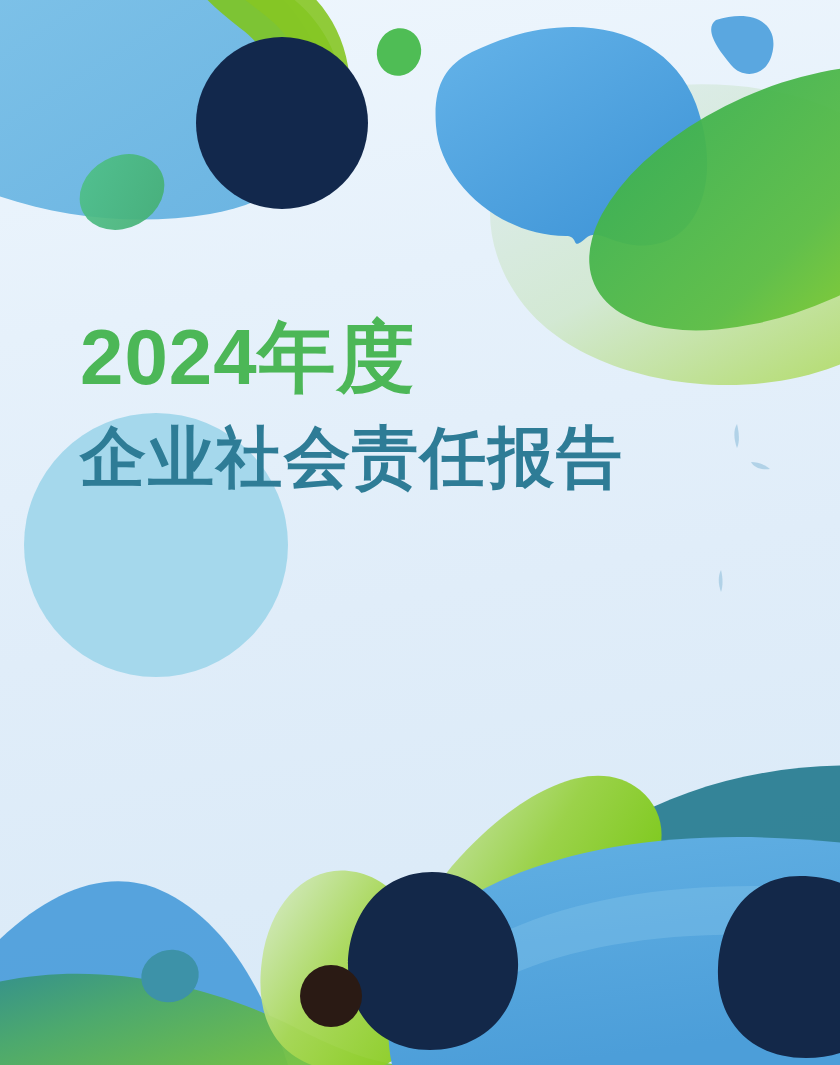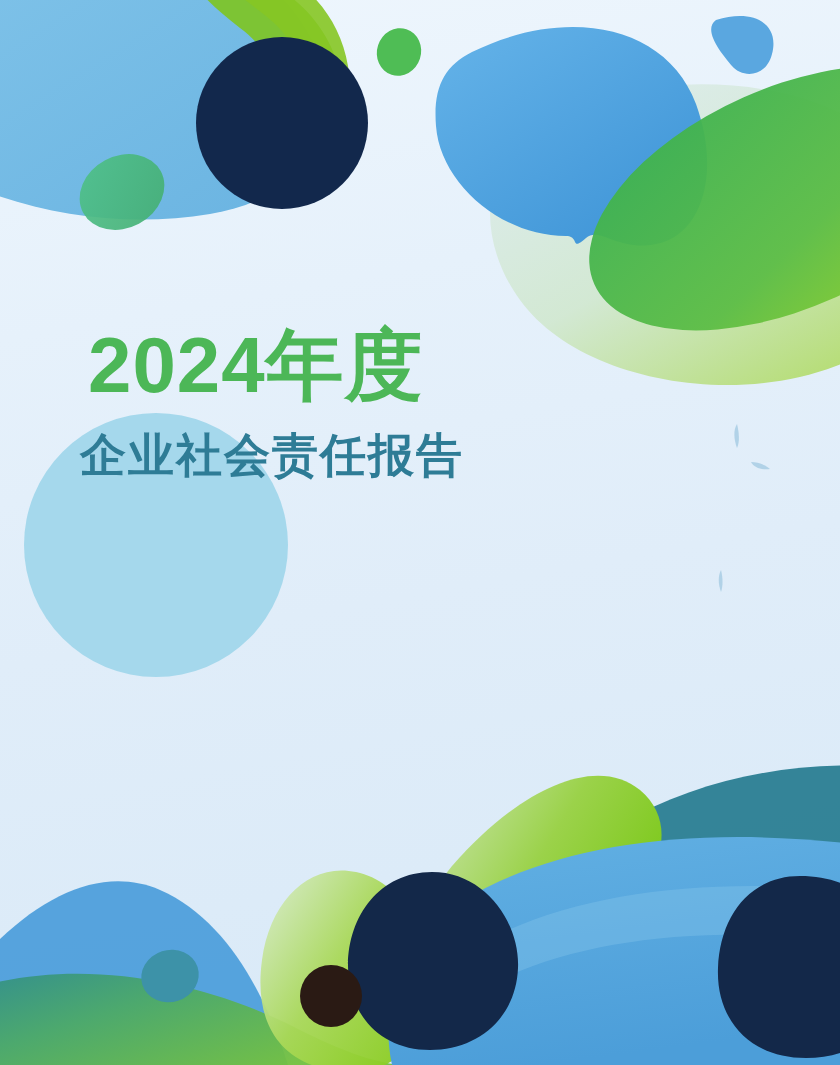--- a/index.html
+++ b/index.html
@@ -39,26 +39,26 @@
     box-sizing: border-box;
     z-index: 5;
   }
 
   .title-year {
     font-size: 78px;
     line-height: 1.0;
     font-weight: bold;
     color: #4CB757;
     letter-spacing: 1px;
-    margin: 8px;
+    margin: 0;
     white-space: nowrap;
   }
 
   .title-main {
-    font-size: 46px;
+    font-size: 66px;
     line-height: 1.0;
     font-weight: bold;
     color: #2E7C96;
     letter-spacing: 2px;
     margin: 28px 0 0 0;
     white-space: nowrap;
   }
 </style>
 </head>
 <body>

